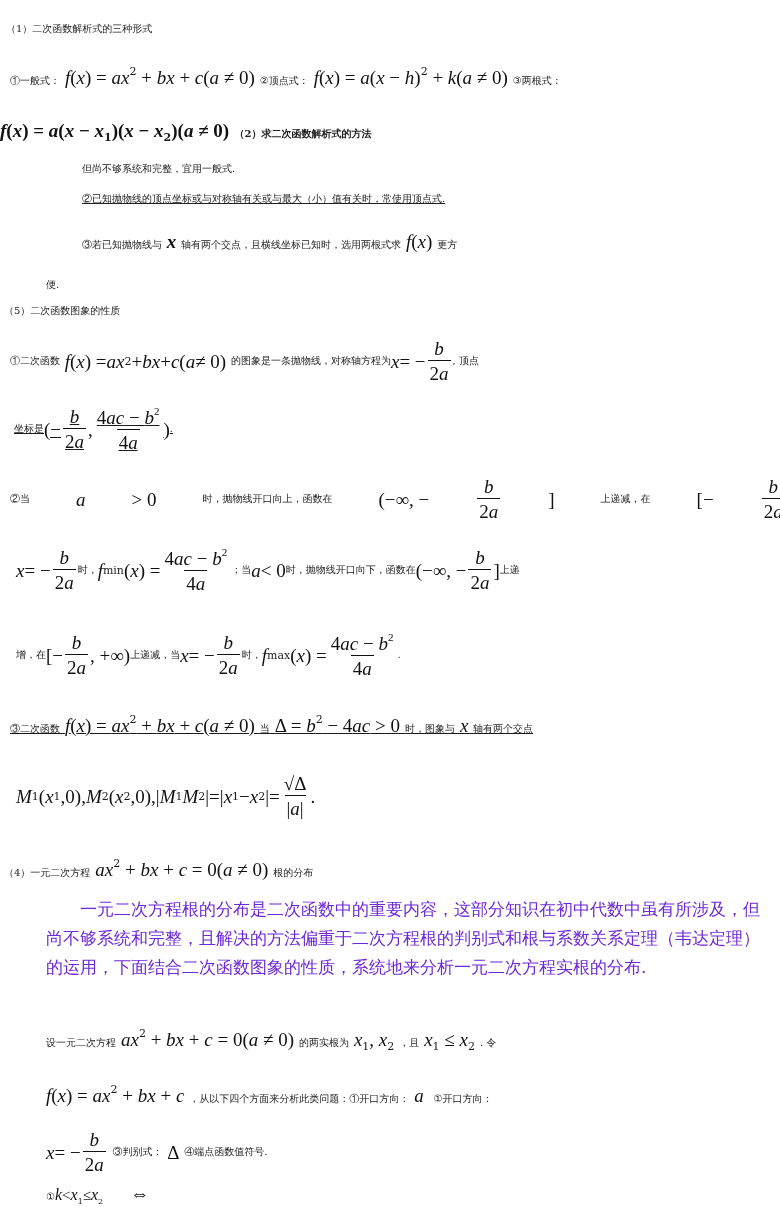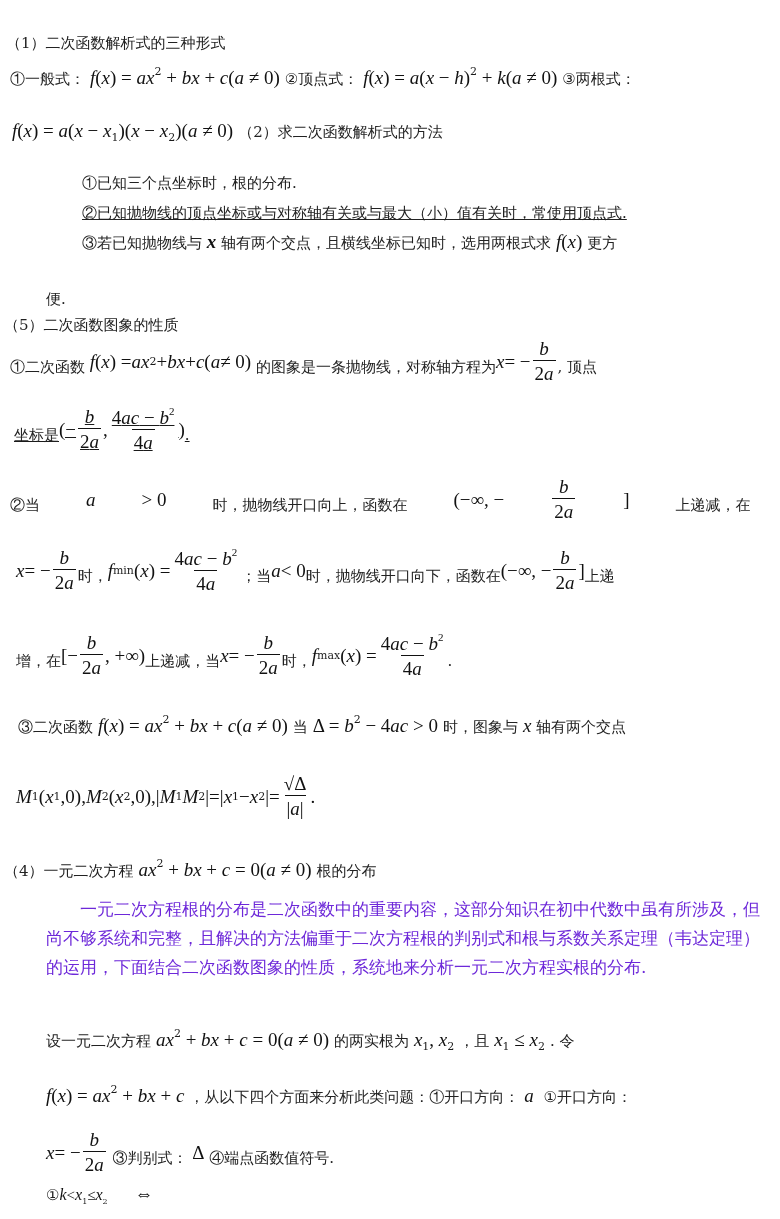--- a/index.html
+++ b/index.html
@@ -2,21 +2,21 @@
 <html><head>
 <meta charset="utf-8">
 <style>
   html, body { margin: 0; padding: 0; background: #ffffff; }
   body {
     width: 780px; height: 1219px; position: relative; overflow: hidden;
     font-family: "DejaVu Serif", "Liberation Serif", serif;
     color: #1a1a1a; font-size: 15.5px;
   }
   .line { position: absolute; white-space: nowrap; line-height: 1; }
-  .cn { font-family: "DejaVu Serif", serif; font-size: 15px; color: #222; margin-top: 12px; }
+  .cn { font-family: "DejaVu Serif", serif; font-size: 10px; color: #222; }
   .m { font-family: "Liberation Serif", "DejaVu Serif", serif; font-style: italic; font-size: 19px; color: #111; }
   .mu { font-family: "Liberation Serif", "DejaVu Serif", serif; font-style: normal; font-size: 19px; color: #111; }
   sup { font-size: 11px; vertical-align: 9px; font-style: normal; }
   sub { font-size: 11px; vertical-align: -4px; font-style: normal; }
   .frac { display: inline-flex; flex-direction: column; align-items: center; vertical-align: middle; margin: 0 2px; }
   .frac .num { padding: 0 2px 2px; line-height: 1; }
   .frac .den { border-top: 1.2px solid #111; padding: 3px 2px 0; line-height: 1; }
   .para { position: absolute; line-height: 29px; font-size: 17px; color: #6d28d9; }
 </style>
 </head>
@@ -25,26 +25,26 @@
 <div class="line cn" style="left:6px;top:24px;">（1）二次函数解析式的三种形式</div>
 
 <div class="line" style="left:10px;top:66px;">
   <span class="cn">①一般式：</span>
   <span class="m">f</span><span class="mu">(</span><span class="m">x</span><span class="mu">) = </span><span class="m">ax</span><sup>2</sup><span class="mu"> + </span><span class="m">bx</span><span class="mu"> + </span><span class="m">c</span><span class="mu">(</span><span class="m">a</span><span class="mu"> ≠ 0)</span>
   <span class="cn">②顶点式：</span>
   <span class="m">f</span><span class="mu">(</span><span class="m">x</span><span class="mu">) = </span><span class="m">a</span><span class="mu">(</span><span class="m">x</span><span class="mu"> − </span><span class="m">h</span><span class="mu">)</span><sup>2</sup><span class="mu"> + </span><span class="m">k</span><span class="mu">(</span><span class="m">a</span><span class="mu"> ≠ 0)</span>
   <span class="cn">③两根式：</span>
 </div>
 
-<div class="line" style="left:12px;top:121px;">
+<div class="line" style="left:0;top:121px;font-weight:bold;">
   <span class="m">f</span><span class="mu">(</span><span class="m">x</span><span class="mu">) = </span><span class="m">a</span><span class="mu">(</span><span class="m">x</span><span class="mu"> − </span><span class="m">x</span><sub>1</sub><span class="mu">)(</span><span class="m">x</span><span class="mu"> − </span><span class="m">x</span><sub>2</sub><span class="mu">)(</span><span class="m">a</span><span class="mu"> ≠ 0)</span>
   <span class="cn">（2）求二次函数解析式的方法</span>
 </div>
 
-<div class="line cn" style="left:82px;top:164px;">①已知三个点坐标时，根的分布.</div>
+<div class="line cn" style="left:82px;top:164px;">但尚不够系统和完整，宜用一般式.</div>
 <div class="line cn" style="left:82px;top:194px;text-decoration:underline;">②已知抛物线的顶点坐标或与对称轴有关或与最大（小）值有关时，常使用顶点式.</div>
 <div class="line" style="left:82px;top:232px;">
   <span class="cn">③若已知抛物线与</span><span class="m" style="font-weight:bold;"> x </span><span class="cn">轴有两个交点，且横线坐标已知时，选用两根式求</span>
   <span class="m">f</span><span class="mu">(</span><span class="m">x</span><span class="mu">)</span>
   <span class="cn">更方</span>
 </div>
 <div class="line cn" style="left:46px;top:280px;">便.</div>
 
 <div class="line cn" style="left:4px;top:306px;">（5）二次函数图象的性质</div>
 
@@ -158,21 +158,21 @@
     <span class="mu">(</span>
     <span class="m">x</span>
     <span class="mu">) = </span>
   <span class="frac">
       <span class="num mu">4<i>ac</i> − <i>b</i><sup>2</sup></span>
       <span class="den mu">4<i>a</i></span>
     </span>
   <span class="cn">.</span>
 </div>
 
-<div class="line" style="left:18px;top:714px;">
+<div class="line" style="left:10px;top:714px;text-decoration:underline;">
   <span class="cn">③二次函数</span>
   <span class="m">f</span><span class="mu">(</span><span class="m">x</span><span class="mu">) = </span><span class="m">ax</span><sup>2</sup><span class="mu"> + </span><span class="m">bx</span><span class="mu"> + </span><span class="m">c</span><span class="mu">(</span><span class="m">a</span><span class="mu"> ≠ 0)</span>
   <span class="cn">当</span>
   <span class="mu">Δ = </span><span class="m">b</span><sup>2</sup><span class="mu"> − 4</span><span class="m">ac</span><span class="mu"> &gt; 0</span>
   <span class="cn">时，图象与</span>
   <span class="m"> x </span>
   <span class="cn">轴有两个交点</span>
 </div>
 <div class="line" style="left:16px;top:768px;height:56px;display:flex;align-items:center;">
   <span class="m">M</span>

